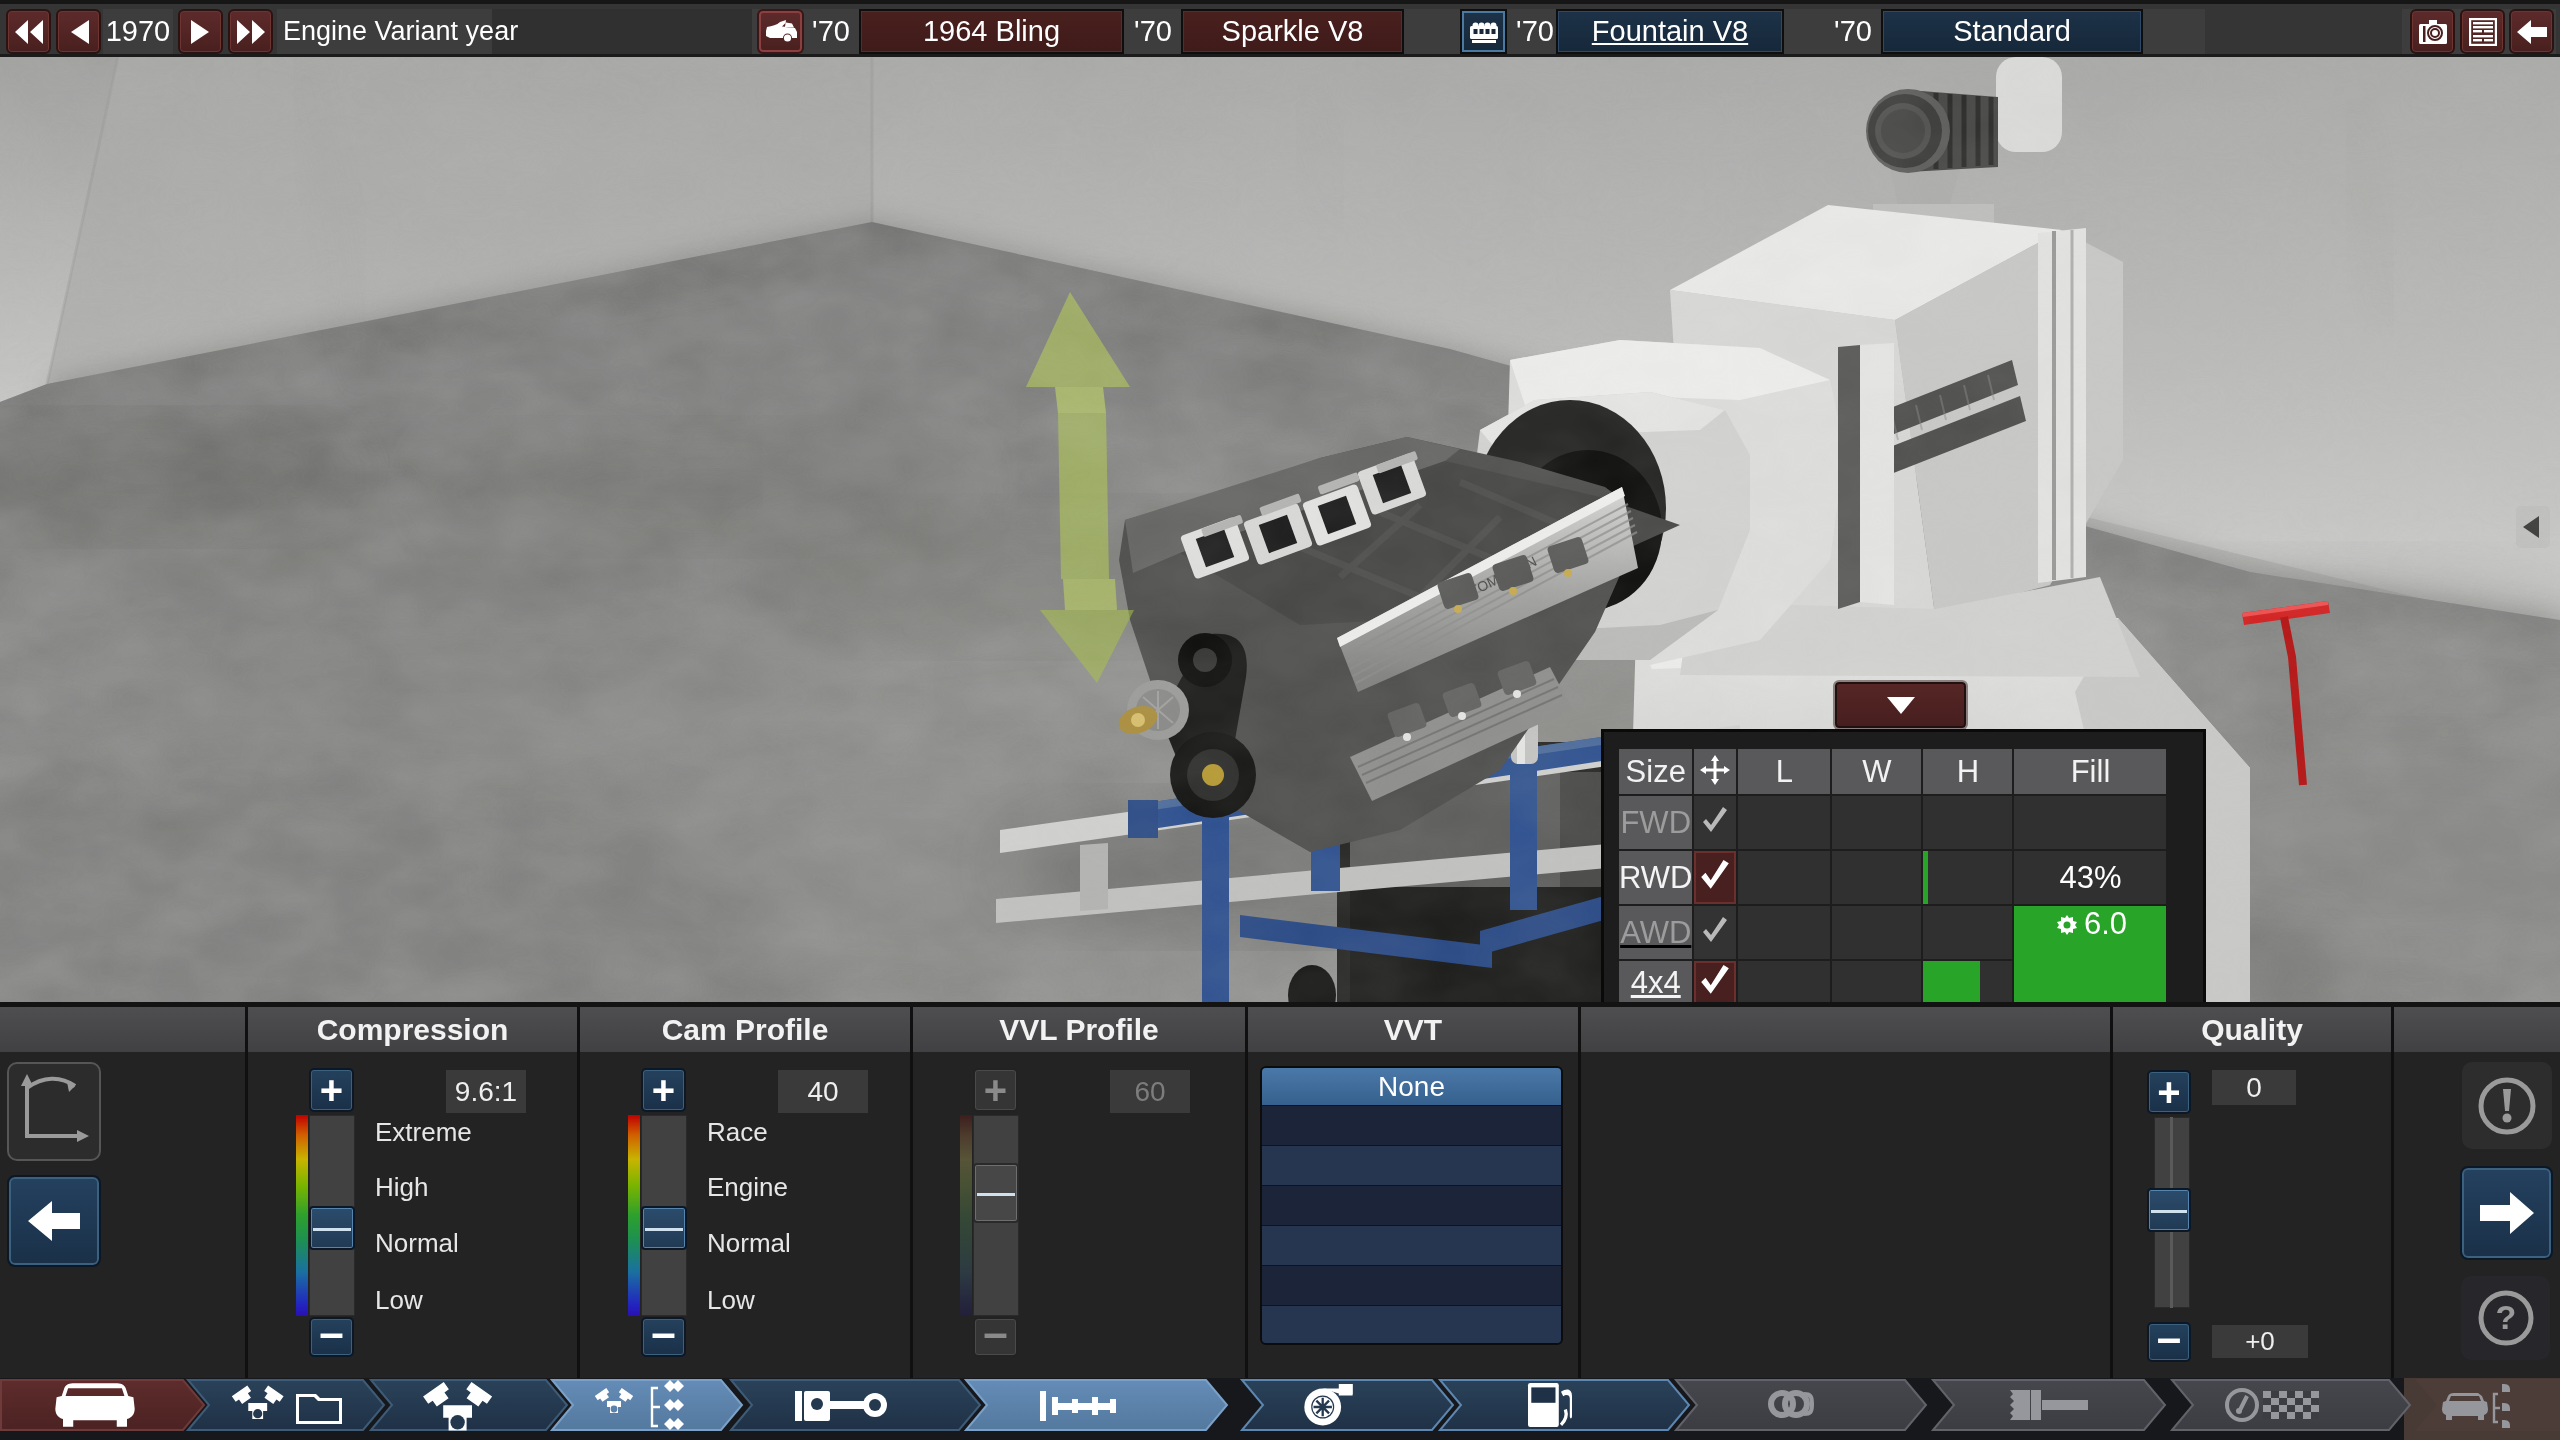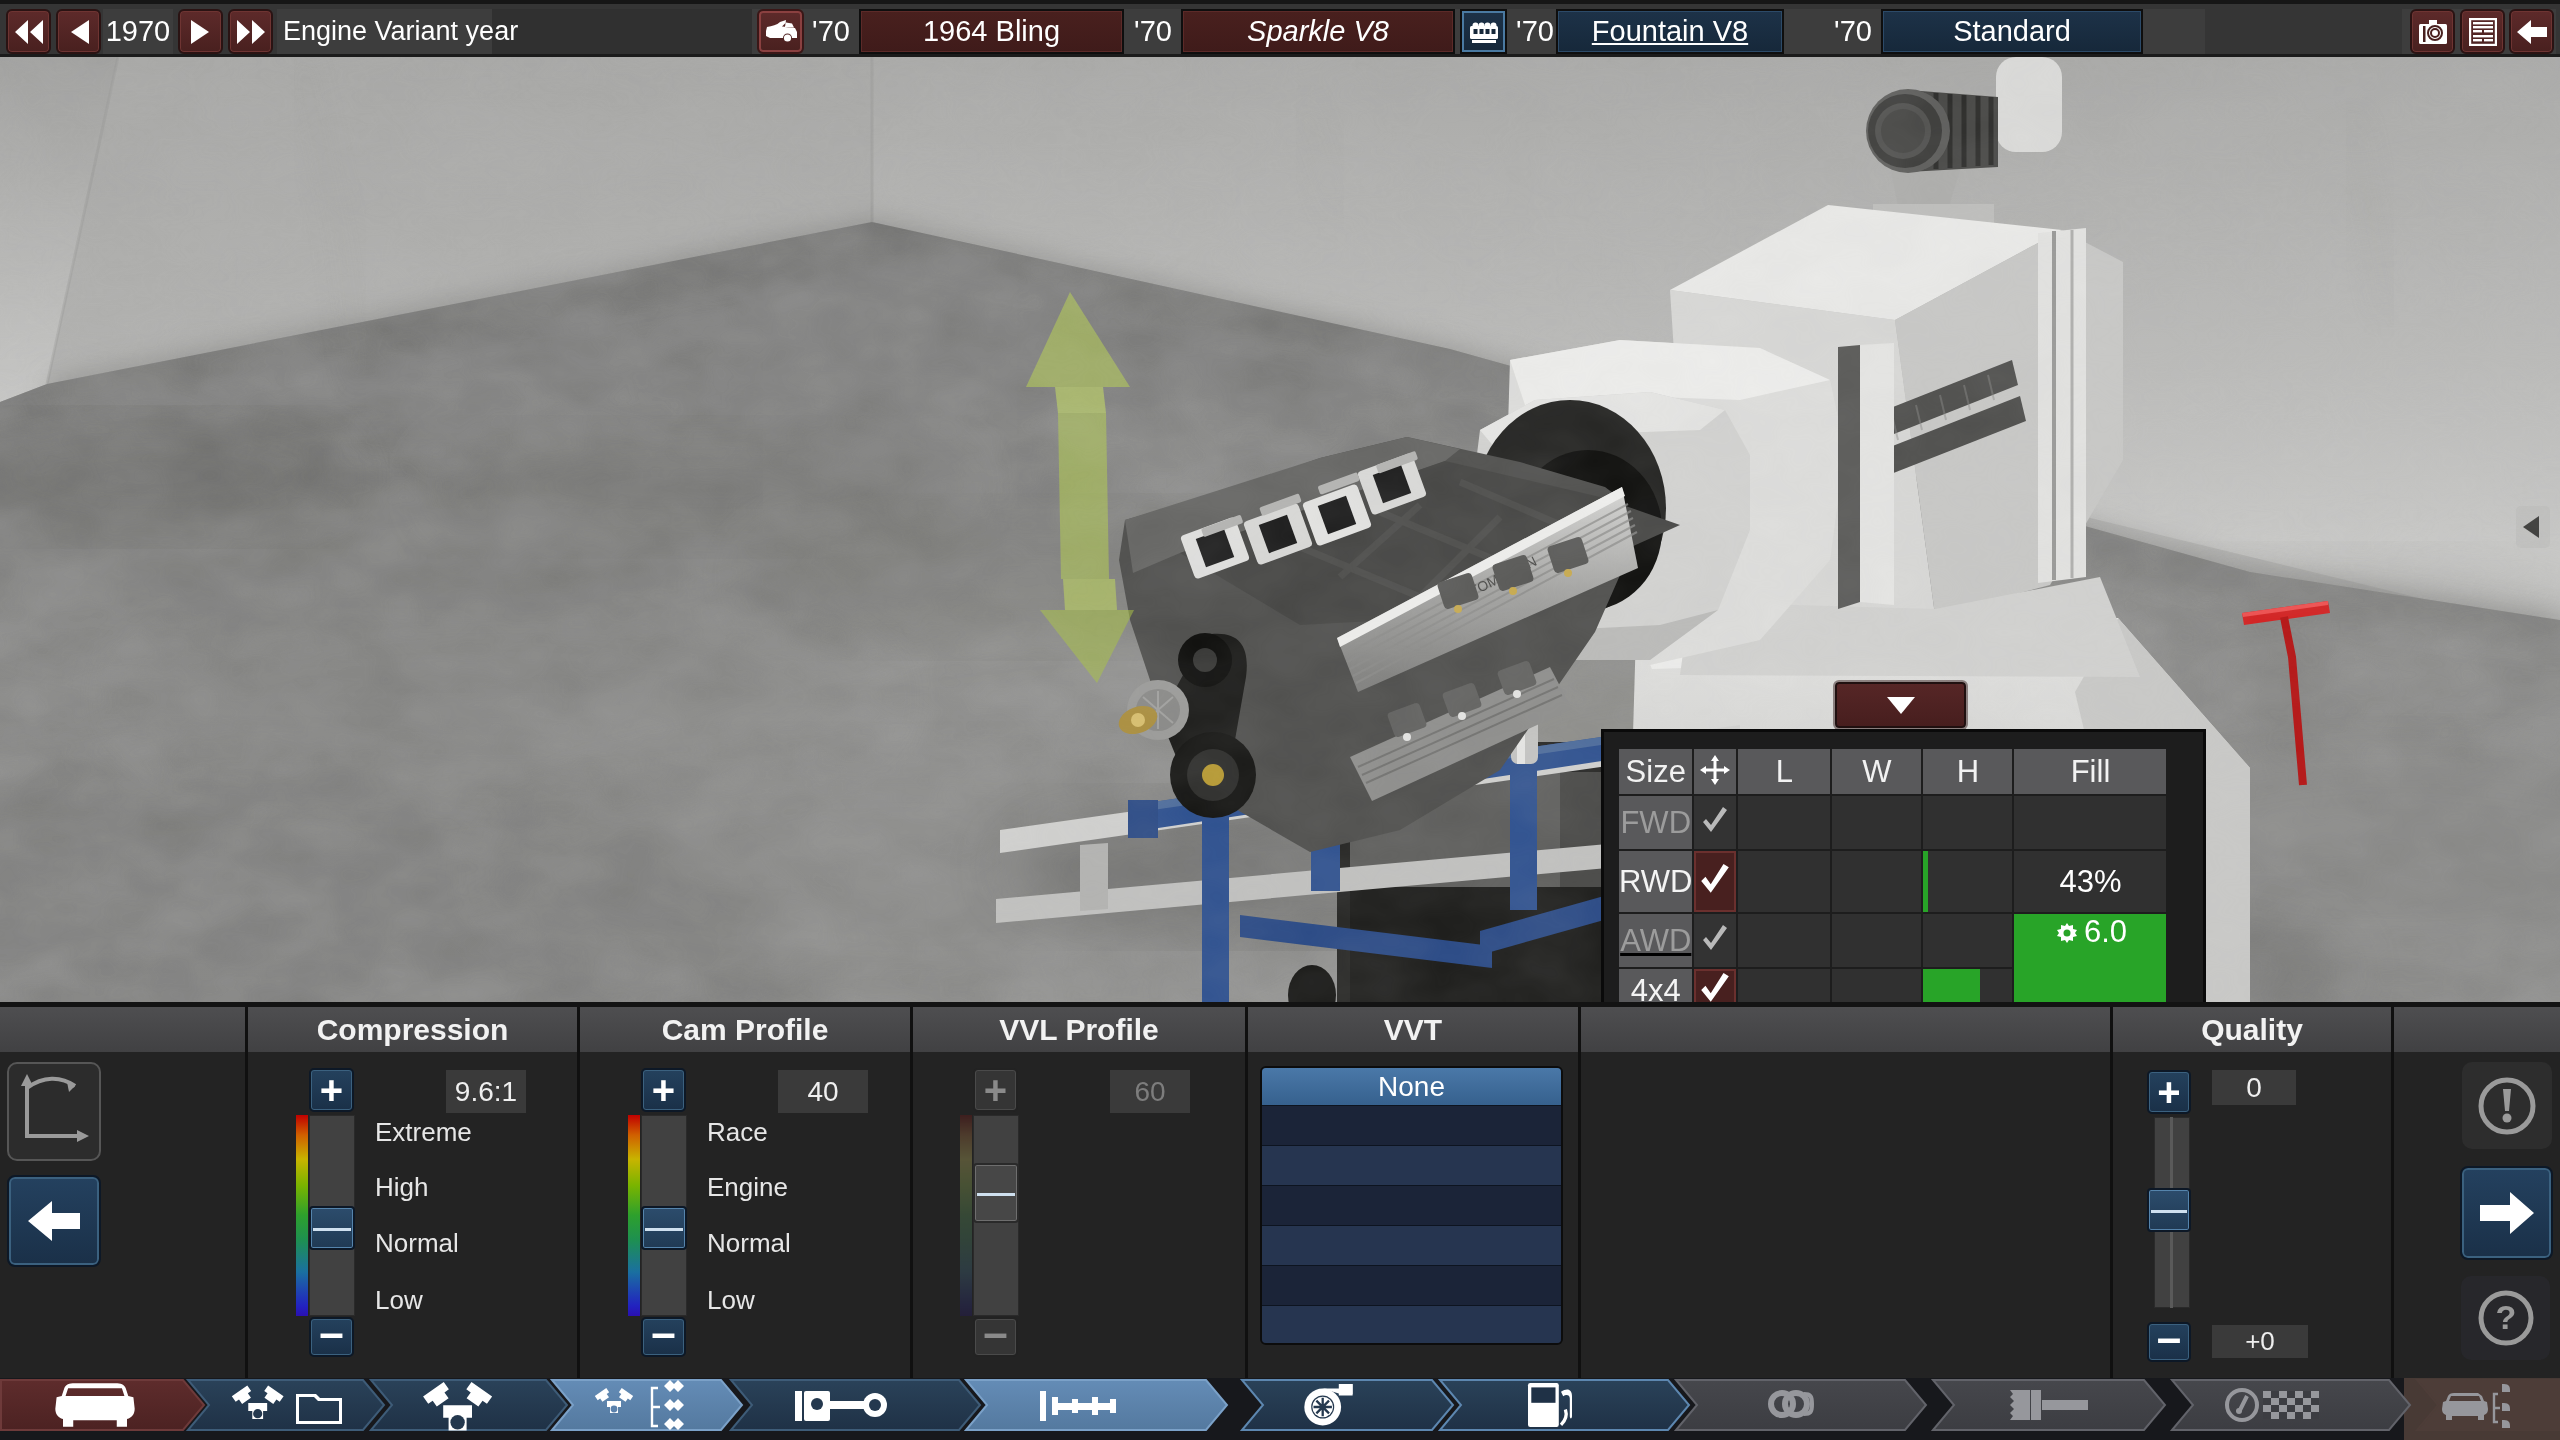--- a/index.html
+++ b/index.html
@@ -360,21 +360,21 @@
       <tr style="height:53px;">
         <td style="background:#59595b;color:#9c9c9c;font-size:31px;text-align:center;">FWD</td>
         <td style="background:#333;text-align:center;"><svg width="32" height="30" viewBox="0 0 32 30">
                 <path d="M4 16 L12 26 L28 4 L24 1 L12 19 L7 13 Z" fill="#b9b9b9"></path>
               </svg></td>
         <td style="background:#303030;"></td>
         <td style="background:#303030;"></td>
         <td style="background:#303030;"></td>
         <td style="background:#303030;"></td>
       </tr>
-      <tr style="height:61px;">
+      <tr style="height:53px;">
         <td style="background:#59595b;color:#f4f4f4;font-size:31px;text-align:center;">RWD</td>
         <td style="background:#48201f;box-shadow:inset 0 0 0 2px #6b302e;text-align:center;"><svg width="34" height="32" viewBox="0 0 32 30">
                 <path d="M3 16 L12 27 L29 3 L24 0 L12 19 L7 12 Z" fill="#fff"></path>
               </svg></td>
         <td style="background:#303030;"></td>
         <td style="background:#303030;"></td>
         <td style="background:#303030;position:relative;">
               <div style="position:absolute;left:0;top:0;width:5px;height:100%;background:#28a428;"></div>
             </td>
         <td style="background:#303030;color:#fff;font-size:31px;text-align:center;">43%</td>
@@ -436,21 +436,21 @@
     <div class="tb-lbl" style="left:2402px;width:154px;"></div>
     <div class="tb-btn" style="left:757px;width:47px;border-color:#3a1717;box-shadow:inset 0 0 0 2px #8a4040;">
       <svg width="34" height="26" viewBox="0 0 34 26">
           <path d="M2 12 L3 8 C8 7 13 6 16 3 L22 1 L21 8 L31 9 L33 13 L33 19 L28 19 A4.5 4.5 0 0 0 19 19 L6 19 L2 17 Z M22 3.5 L18 7.5 L30 8.5 L28 4.5 Z" fill="#fff"></path>
           <circle cx="23.5" cy="19" r="3.6" fill="#fff"></circle>
         </svg>
     </div>
     <div style="position:absolute;left:808px;top:5px;width:46px;height:45px;color:#fff;font-size:29px;display:flex;align-items:center;justify-content:center;">'70</div>
     <div class="tb-tab" style="left:859px;width:265px;">1964 Bling</div>
     <div style="position:absolute;left:1130px;top:5px;width:46px;height:45px;color:#fff;font-size:29px;display:flex;align-items:center;justify-content:center;">'70</div>
-    <div class="tb-tab" style="left:1181px;width:274px;font-style:italic;">Sparkle V8</div>
+    <div class="tb-tab" style="left:1181px;width:223px;">Sparkle V8</div>
     <div class="tb-tab blue" style="left:1460px;width:47px;box-shadow:inset 0 0 0 2px #4a7aa2;">
       <svg width="32" height="26" viewBox="0 0 32 26">
           <rect x="2" y="7" width="28" height="13" rx="1.5" fill="#fff"></rect>
           <circle cx="7.5" cy="6.5" r="3" fill="#fff"></circle>
           <circle cx="13.5" cy="6.5" r="3" fill="#fff"></circle>
           <circle cx="19.5" cy="6.5" r="3" fill="#fff"></circle>
           <circle cx="25.5" cy="6.5" r="3" fill="#fff"></circle>
           <rect x="5.5" y="10" width="4" height="5" fill="#16283a"></rect>
           <rect x="11.5" y="10" width="4" height="5" fill="#16283a"></rect>
           <rect x="17.5" y="10" width="4" height="5" fill="#16283a"></rect>

